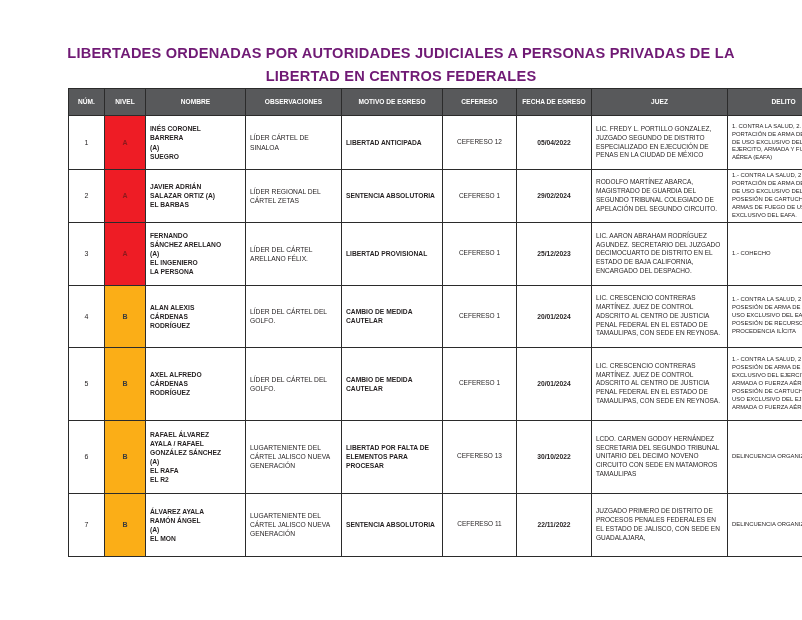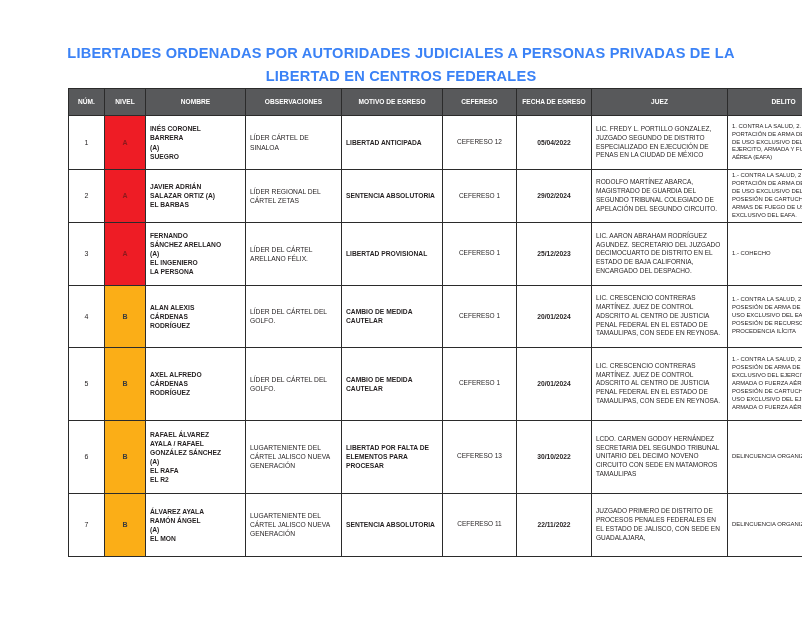--- a/index.html
+++ b/index.html
@@ -17,21 +17,21 @@
     width:100%;
     text-align:center;
   }
   .doc-title h1{
     margin:0 auto;
     max-width:700px;
     font-size:14.6px;
     font-weight:800;
     letter-spacing:0.2px;
     line-height:1.6;
-    color:#3b82f6;
+    color:#701a75;
   }
   table.release-table{
     position:absolute;
     left:68px;top:88px;
     width:690px;
     border-collapse:collapse;
     table-layout:fixed;
     border:1.5px solid #2b2b2b;
   }
   .release-table th,.release-table td{

